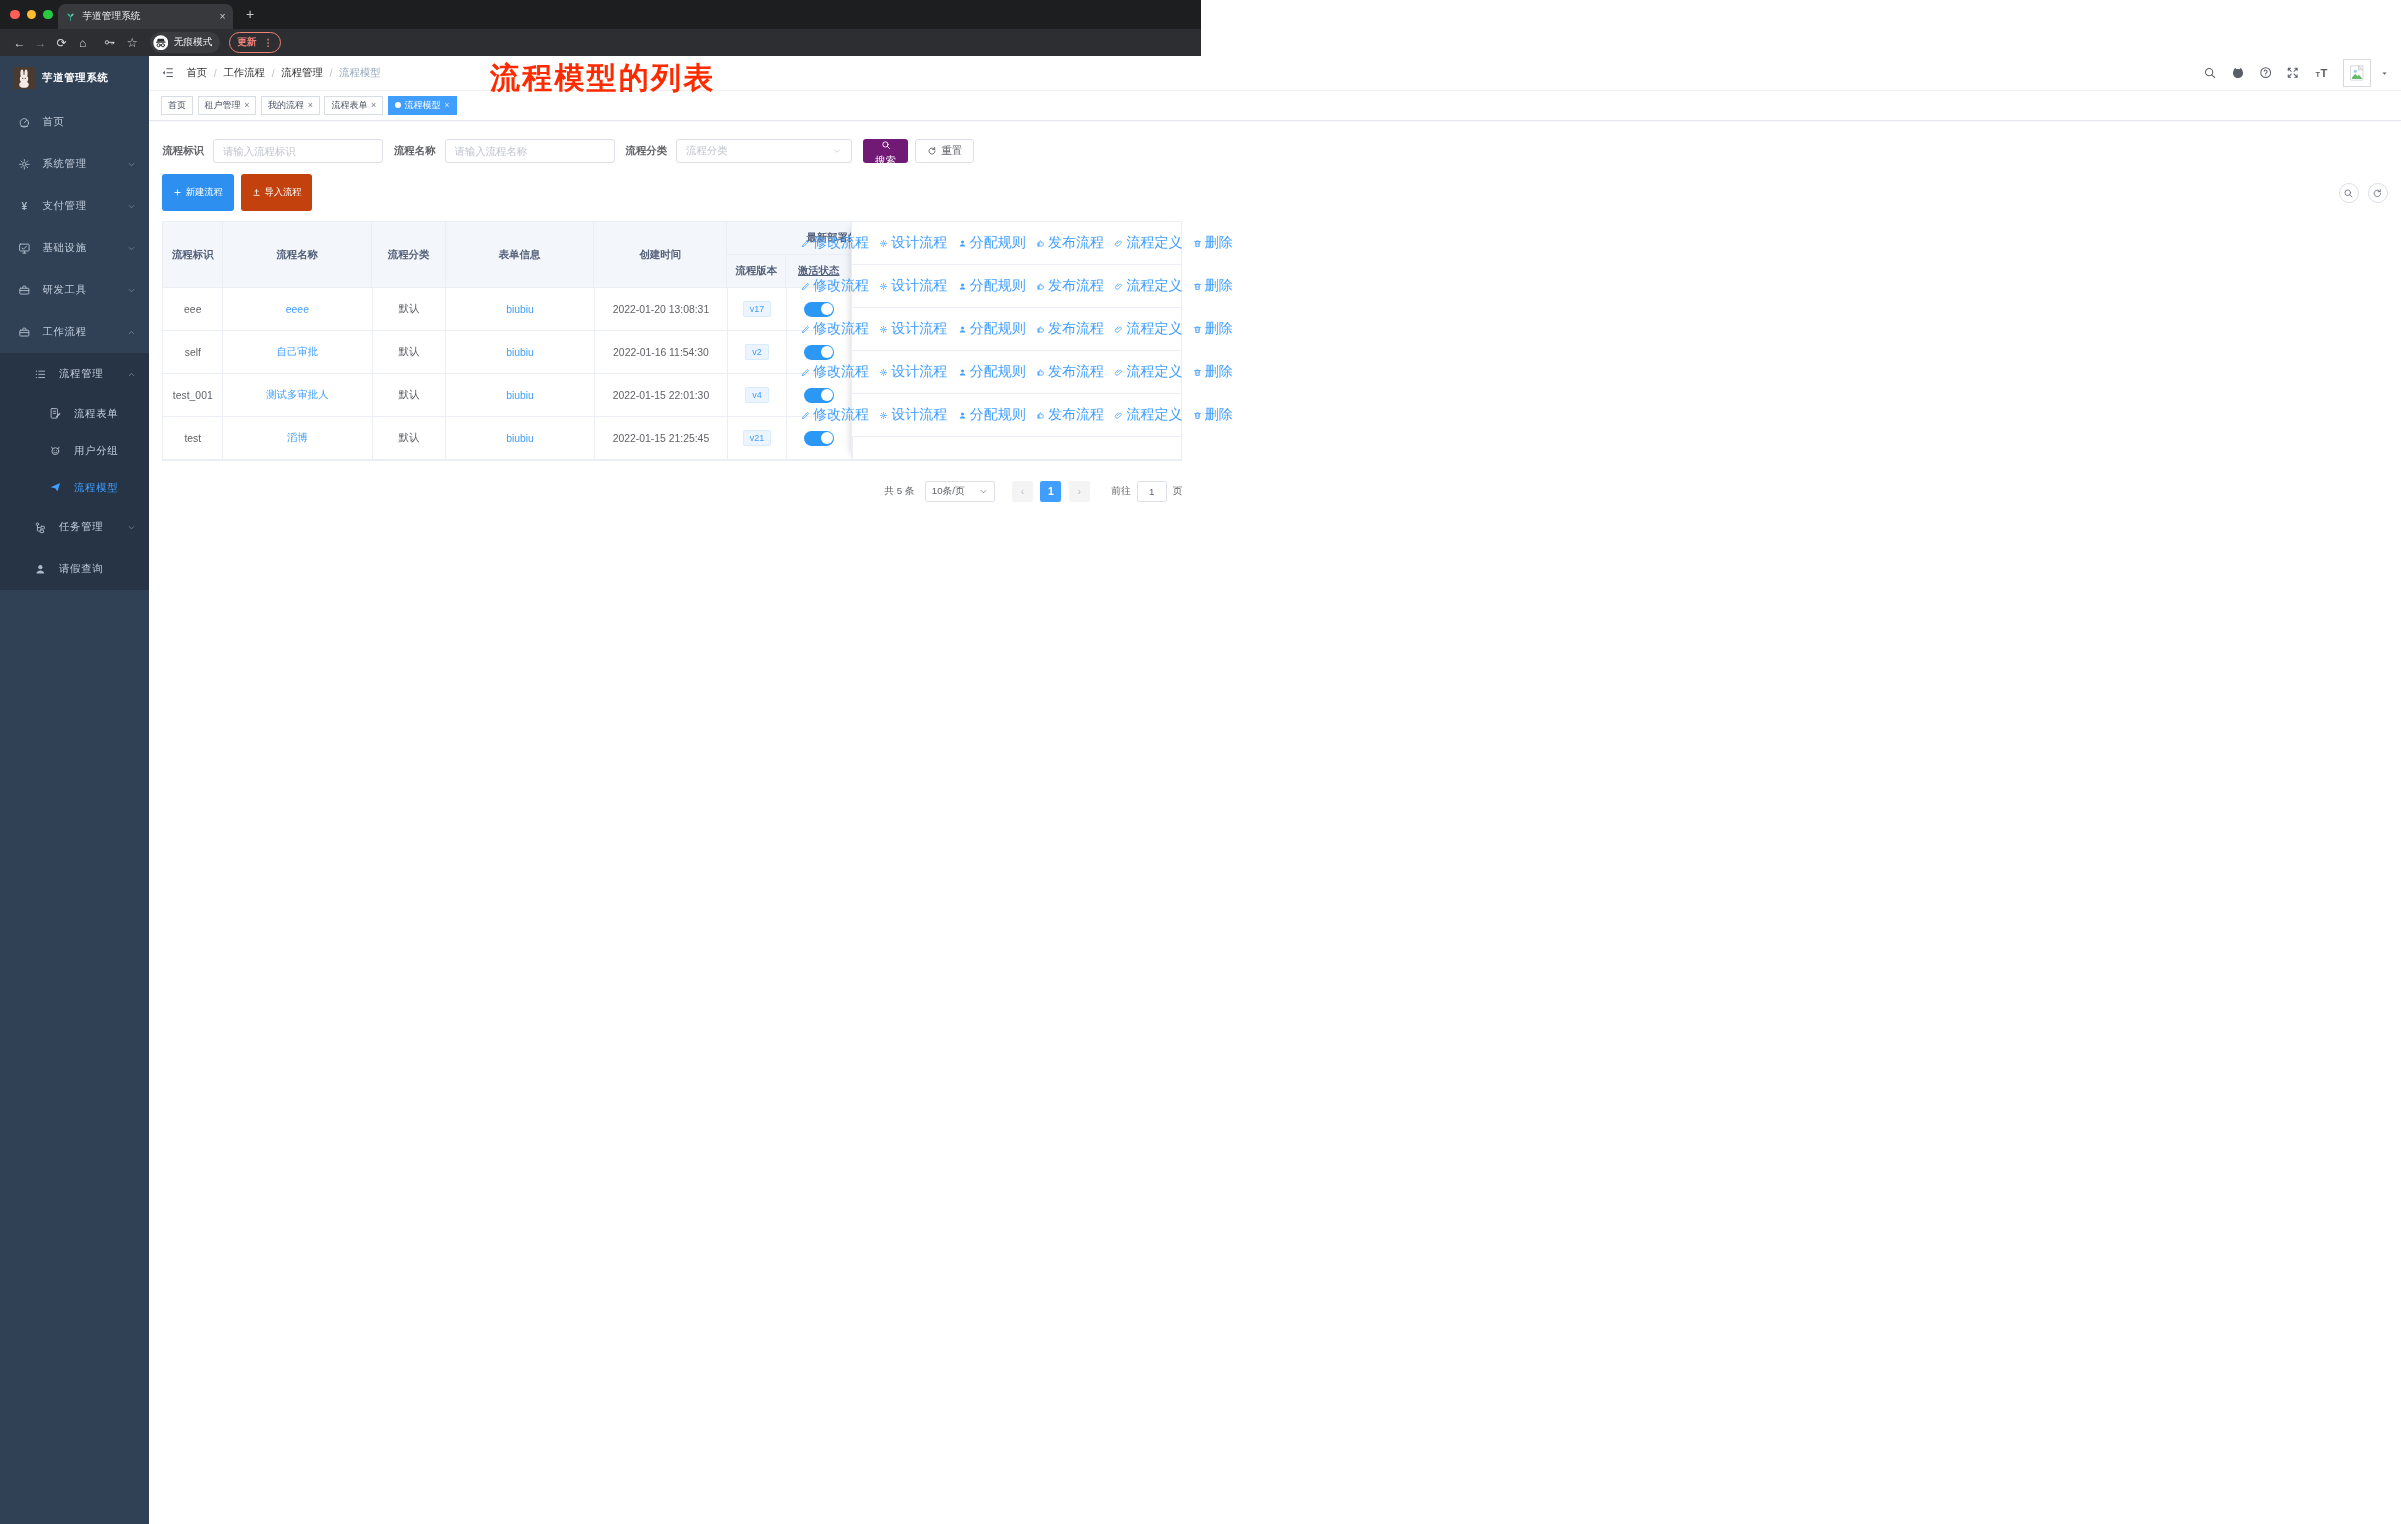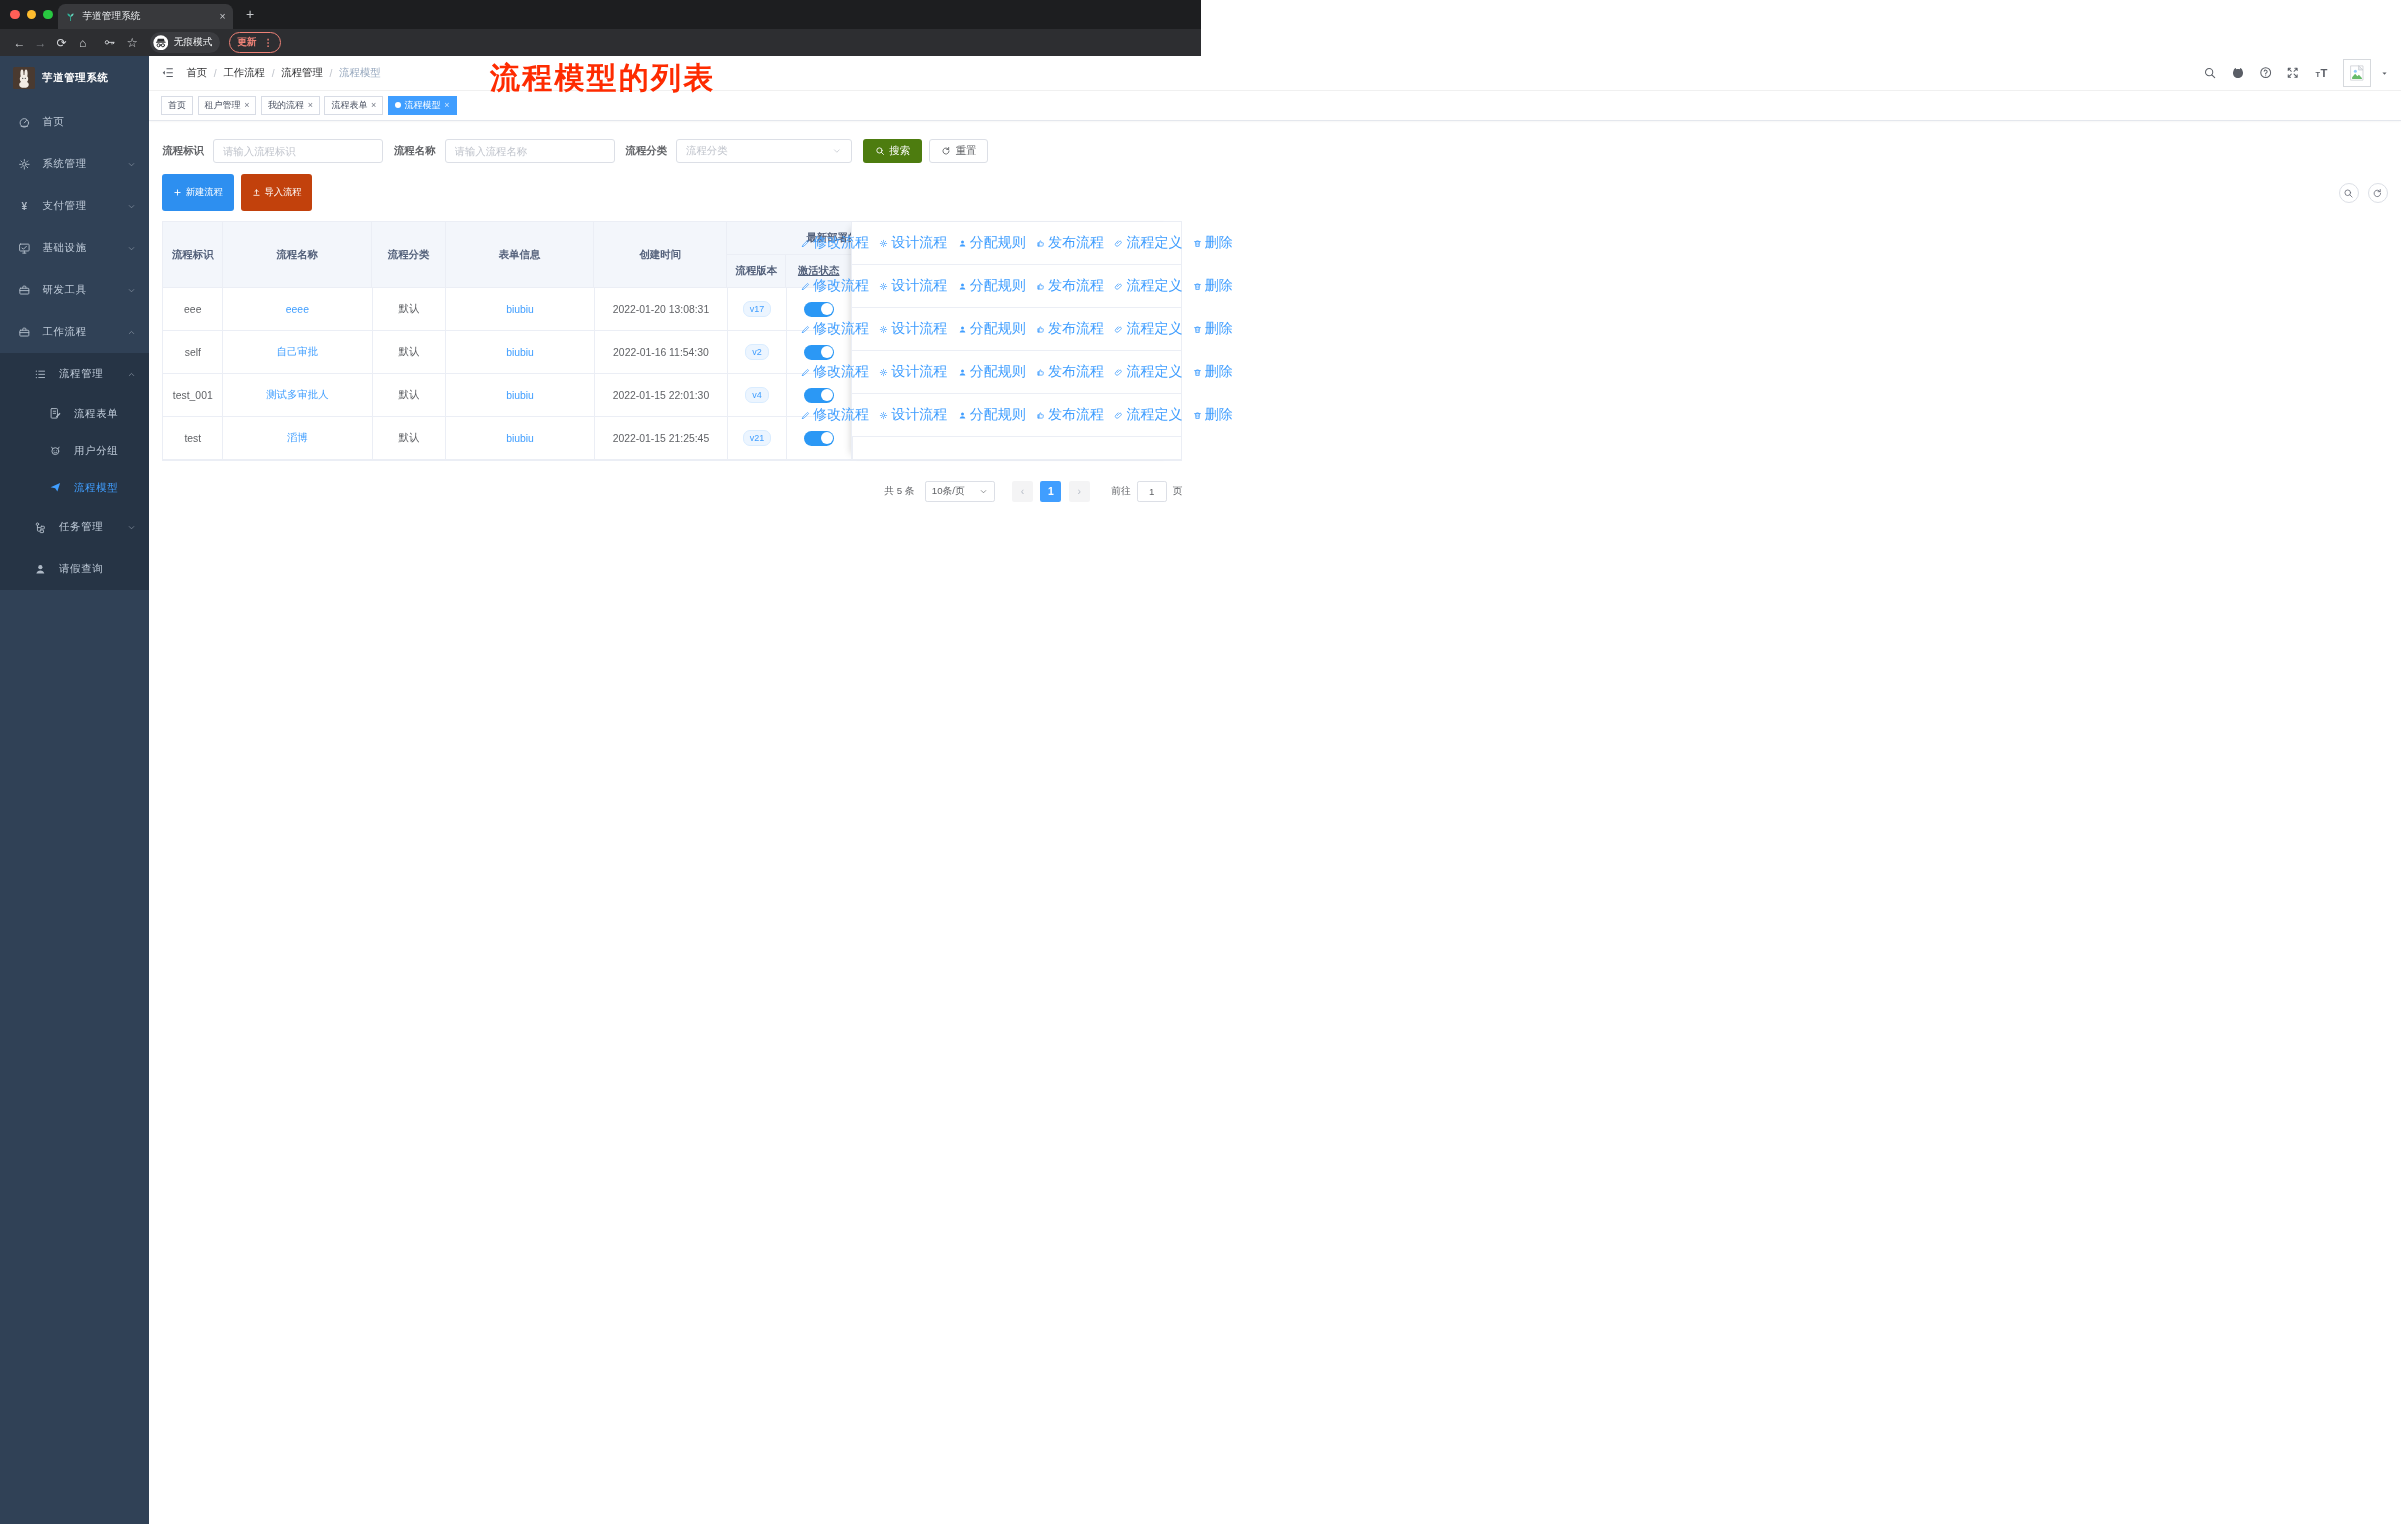--- a/index.html
+++ b/index.html
@@ -81,21 +81,21 @@
   .flabel { font-size:10.4px; font-weight:bold; color:#606266; margin-right:9px; white-space:nowrap; }
   .finput { width:170px; height:24.6px; border:0.7px solid #dcdfe6; border-radius:3px; padding:0 9px;
             font-size:10.4px; color:#606266; outline:none; margin-right:11px;
             font-family:"Liberation Sans",sans-serif; }
   .finput::placeholder { color:#c0c4cc; }
   .fselect { width:176px; height:24.6px; border:0.7px solid #dcdfe6; border-radius:3px; padding:0 9px;
              display:flex; align-items:center; justify-content:space-between; color:#c0c4cc;
              font-size:10.4px; margin-right:11px; cursor:pointer; }
   .btn { height:24.6px; border-radius:3px; display:inline-flex; align-items:center; gap:4.5px;
          padding:0 11px; font-size:10.4px; cursor:pointer; border:0.7px solid transparent; }
-  .btn.search { background:#4d7c0f; color:#fff; }
+  .btn.search { background:#701a75; color:#fff;flex-direction:column; }
   .btn.reset { background:#fff; color:#606266; border-color:#dcdfe6; margin-left:7.4px; }
 
   .toolrow { display:flex; align-items:center; margin-top:11px; }
   .btn.sm { height:37px; font-size:9.3px; padding:0 9.7px; gap:3.7px; }
   .btn.create { background:#2d8ff0; color:#fff; }
   .btn.import { background:#c2410c; color:#fff; margin-left:7.4px; }
   .roundbtns { margin-left:auto; display:flex; gap:9px; }
   .rbtn { width:20px; height:20px; border-radius:50%; border:0.7px solid #dcdfe6; color:#5f6370;
           display:flex; align-items:center; justify-content:center; cursor:pointer; background:#fff; }
 
@@ -113,21 +113,21 @@
   .hc.tall { height:66px; }
   .groupcol { width:454px; display:flex; flex-direction:column; border-right:none; }
   .gtop { height:33px; background:#f3f6fb; border-bottom:0.7px solid #ebeef5; position:relative; }
   .gtop .glabel { position:absolute; left:79px; top:0; height:32px; display:flex; align-items:center;
                   color:#53607a; font-weight:bold; white-space:nowrap; }
   .gbot { display:flex; height:33px; }
   .gbot .hc { height:33px; }
   .gbot .hc.cf { background:#f3f6fb; }
   .blink { color:#409eff; cursor:pointer; }
   .vbadge { display:inline-block; padding:2.2px 6px; font-size:9px; color:#409eff; background:#ecf5ff;
-            border:0.7px solid #d9ecff; border-radius:7px; line-height:1; }
+            border:0.7px solid #d9ecff; border-radius:2px; line-height:1; }
   .switch { width:30px; height:15px; border-radius:7.4px; background:#2b98f5; position:relative;
             display:inline-block; cursor:pointer; }
   .switch::after { content:''; position:absolute; right:1.5px; top:1.5px; width:12px; height:12px;
                    border-radius:50%; background:#fff; }
 
   .fixedcol { position:absolute; top:0; right:0; width:330px; height:100%; z-index:2;
               box-shadow:-6px 0 7.4px -6px rgba(0,0,0,.18); border-left:0.7px solid #ebeef5; }
   .fixedcol .fh { height:66px; background:#f3f6fb; border-bottom:0.7px solid #ebeef5; color:#53607a;
                   font-weight:bold; display:flex; align-items:center; justify-content:center; }
   .fixedcol .fr { height:43px; background:#fff; border-bottom:0.7px solid #ebeef5; display:flex;

